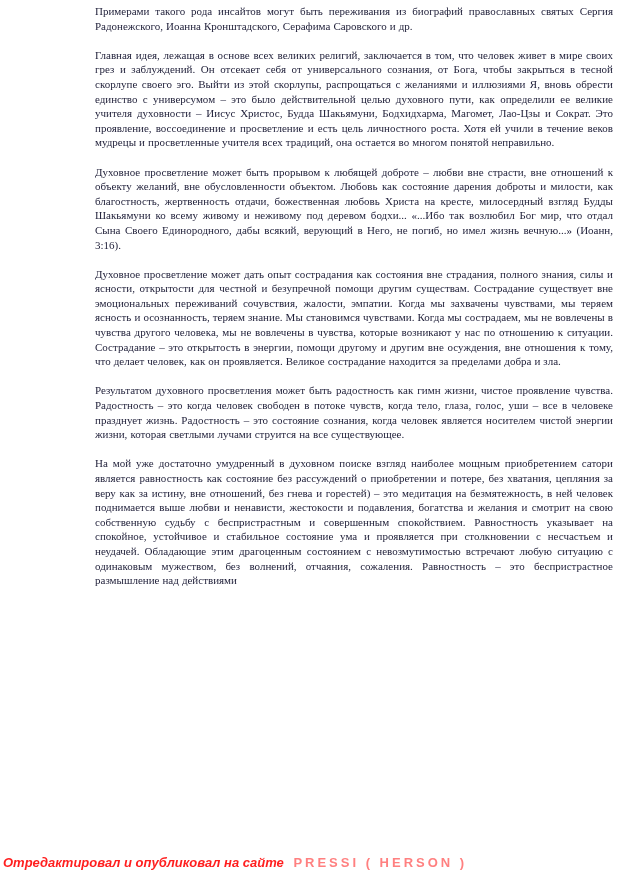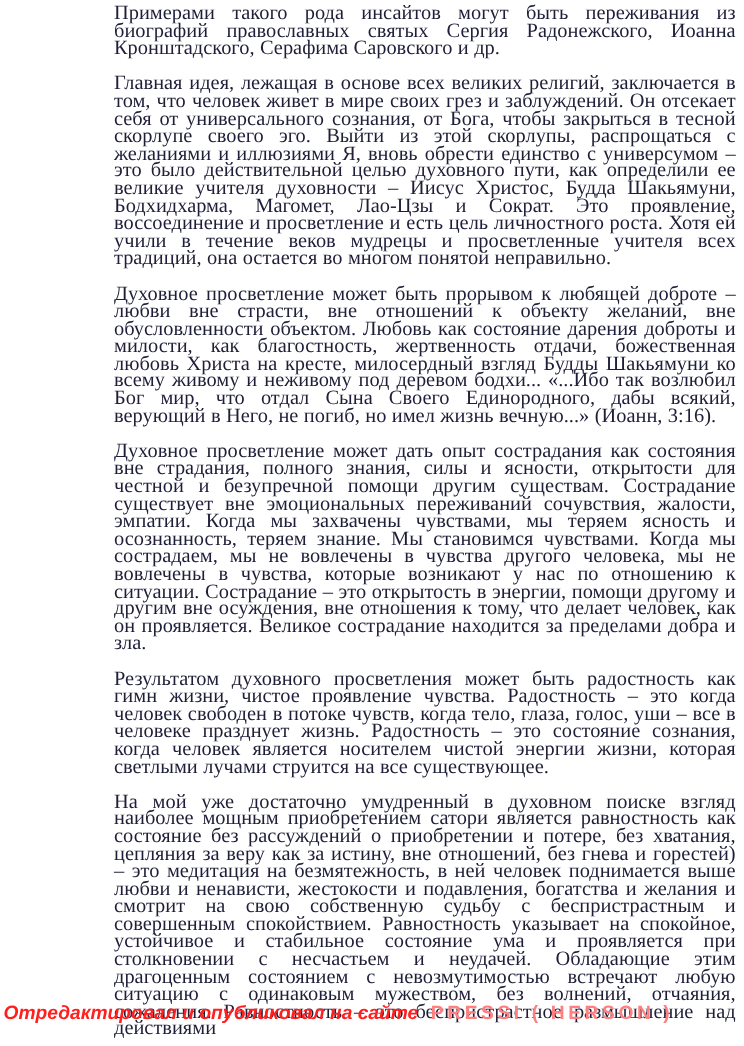--- a/index.html
+++ b/index.html
@@ -21,35 +21,35 @@
     height:872px;
     position:relative;
   }
   .text-block{
     position:absolute;
     top:4px;
     left:95px;
     right:7px;
   }
   .text-block p{
-    font-size:17px;
+    font-size:11px;
     line-height:14.6px;
     color:var(--text);
     text-align:justify;
     margin:0 0 14.6px 0;
     word-spacing:0.3px;
   }
   .text-block p:last-child{margin-bottom:0;}
   .footer{
     position:absolute;
     left:3px;
-    bottom:18px;
+    bottom:2px;
     white-space:nowrap;
     font-family:"Liberation Sans","DejaVu Sans",sans-serif;
-    font-size:16px;
+    font-size:13px;
     font-weight:bold;
     font-style:italic;
   }
   .footer .footer-label{
     color:var(--footer-label);
   }
   .footer .footer-brand{
     color:var(--footer-brand);
     letter-spacing:3px;
     margin-left:6px;

